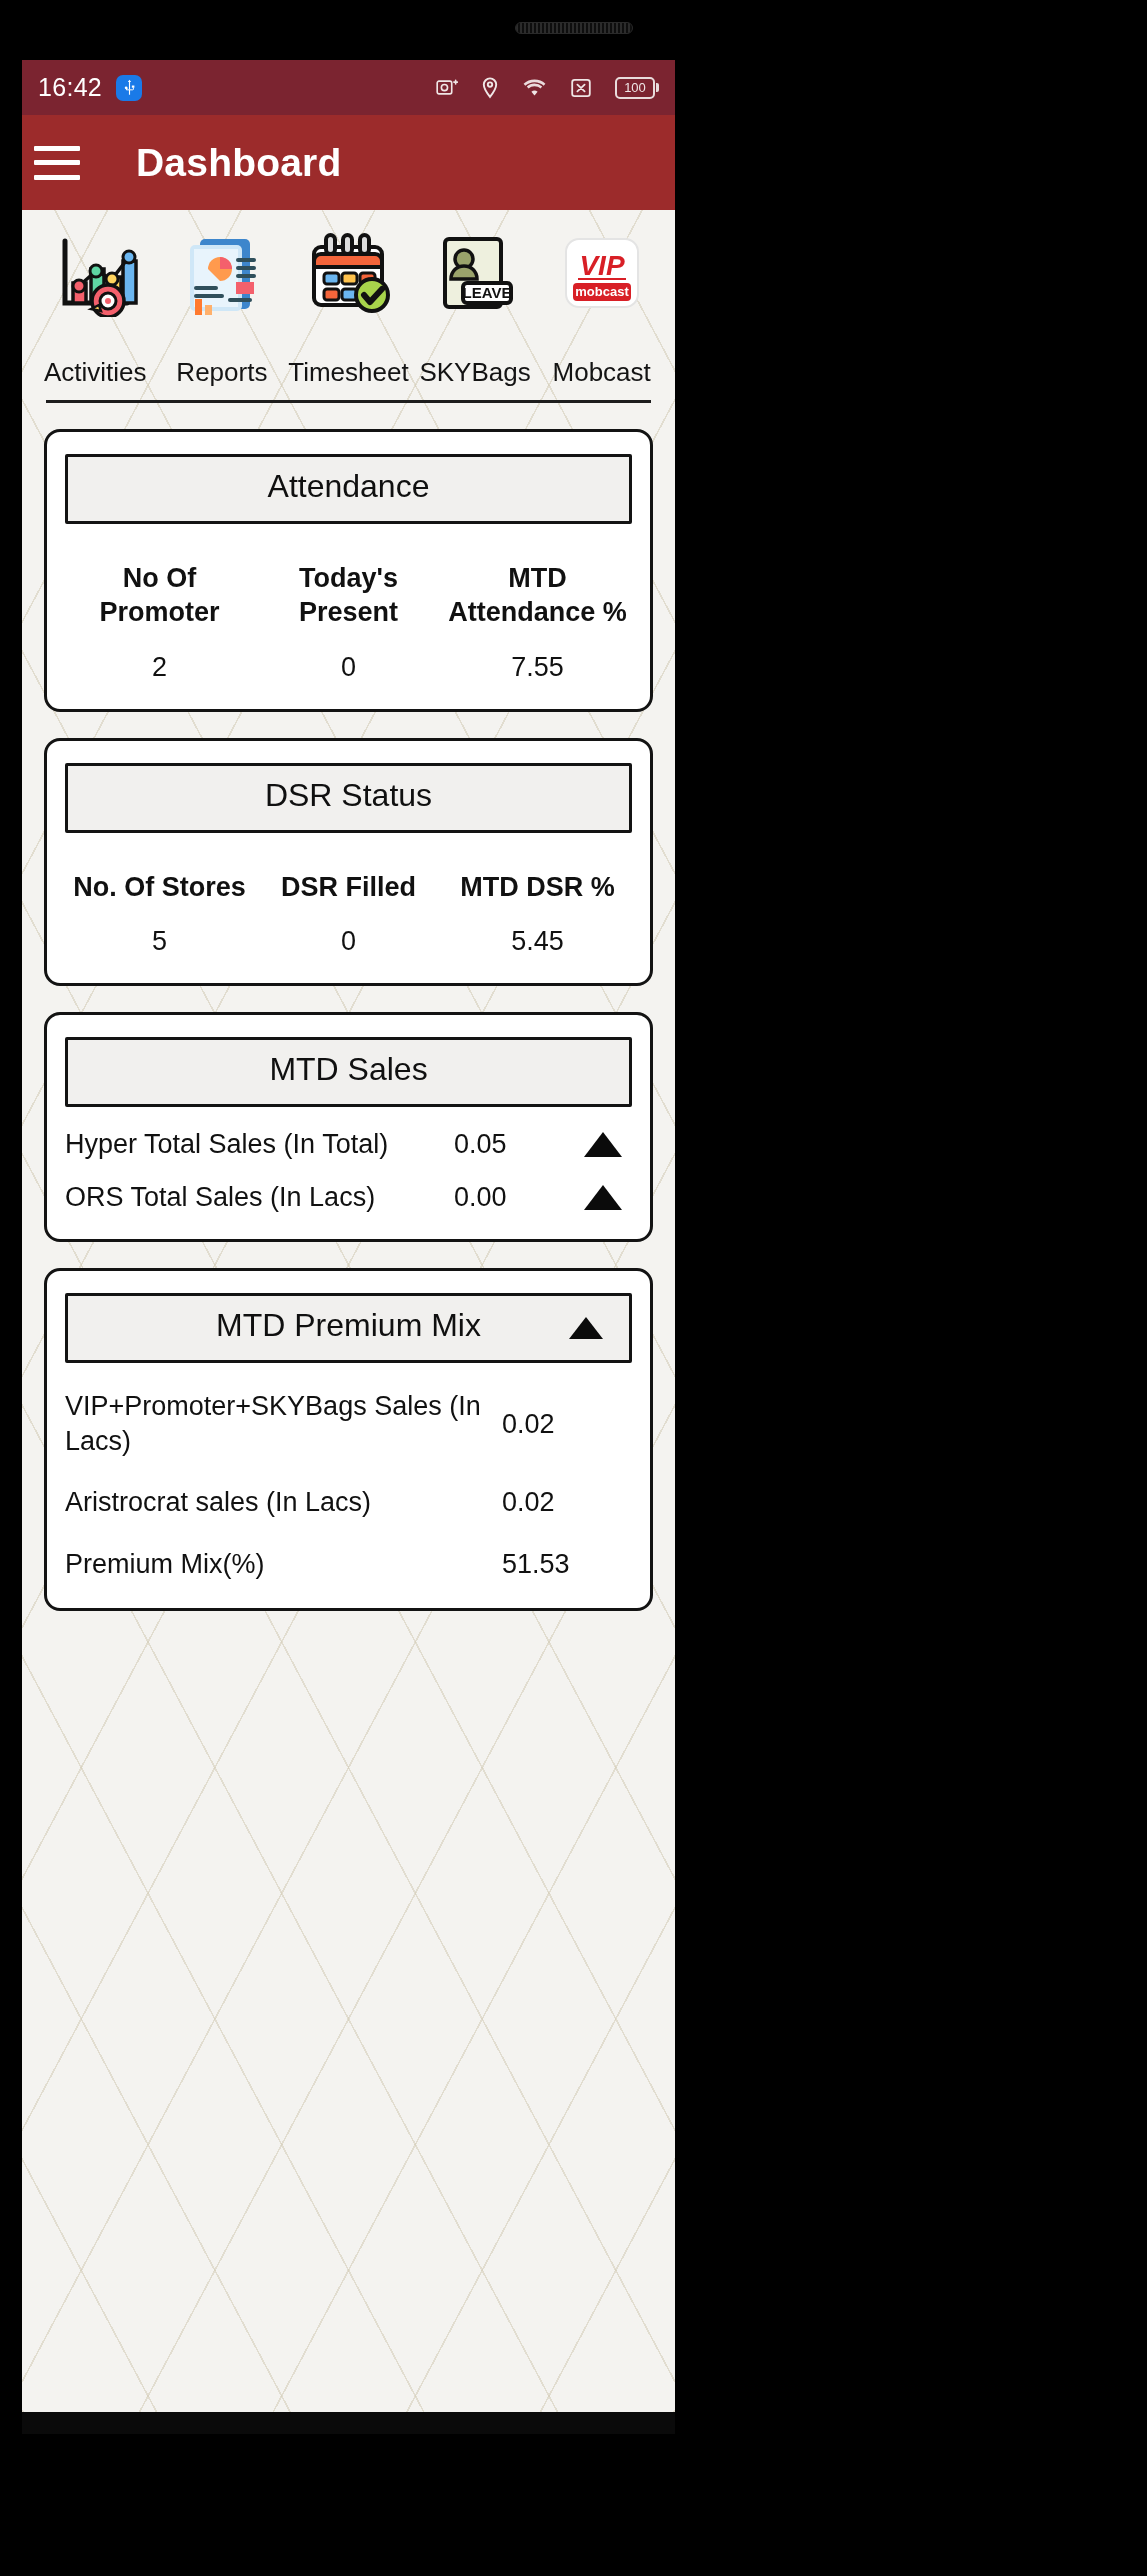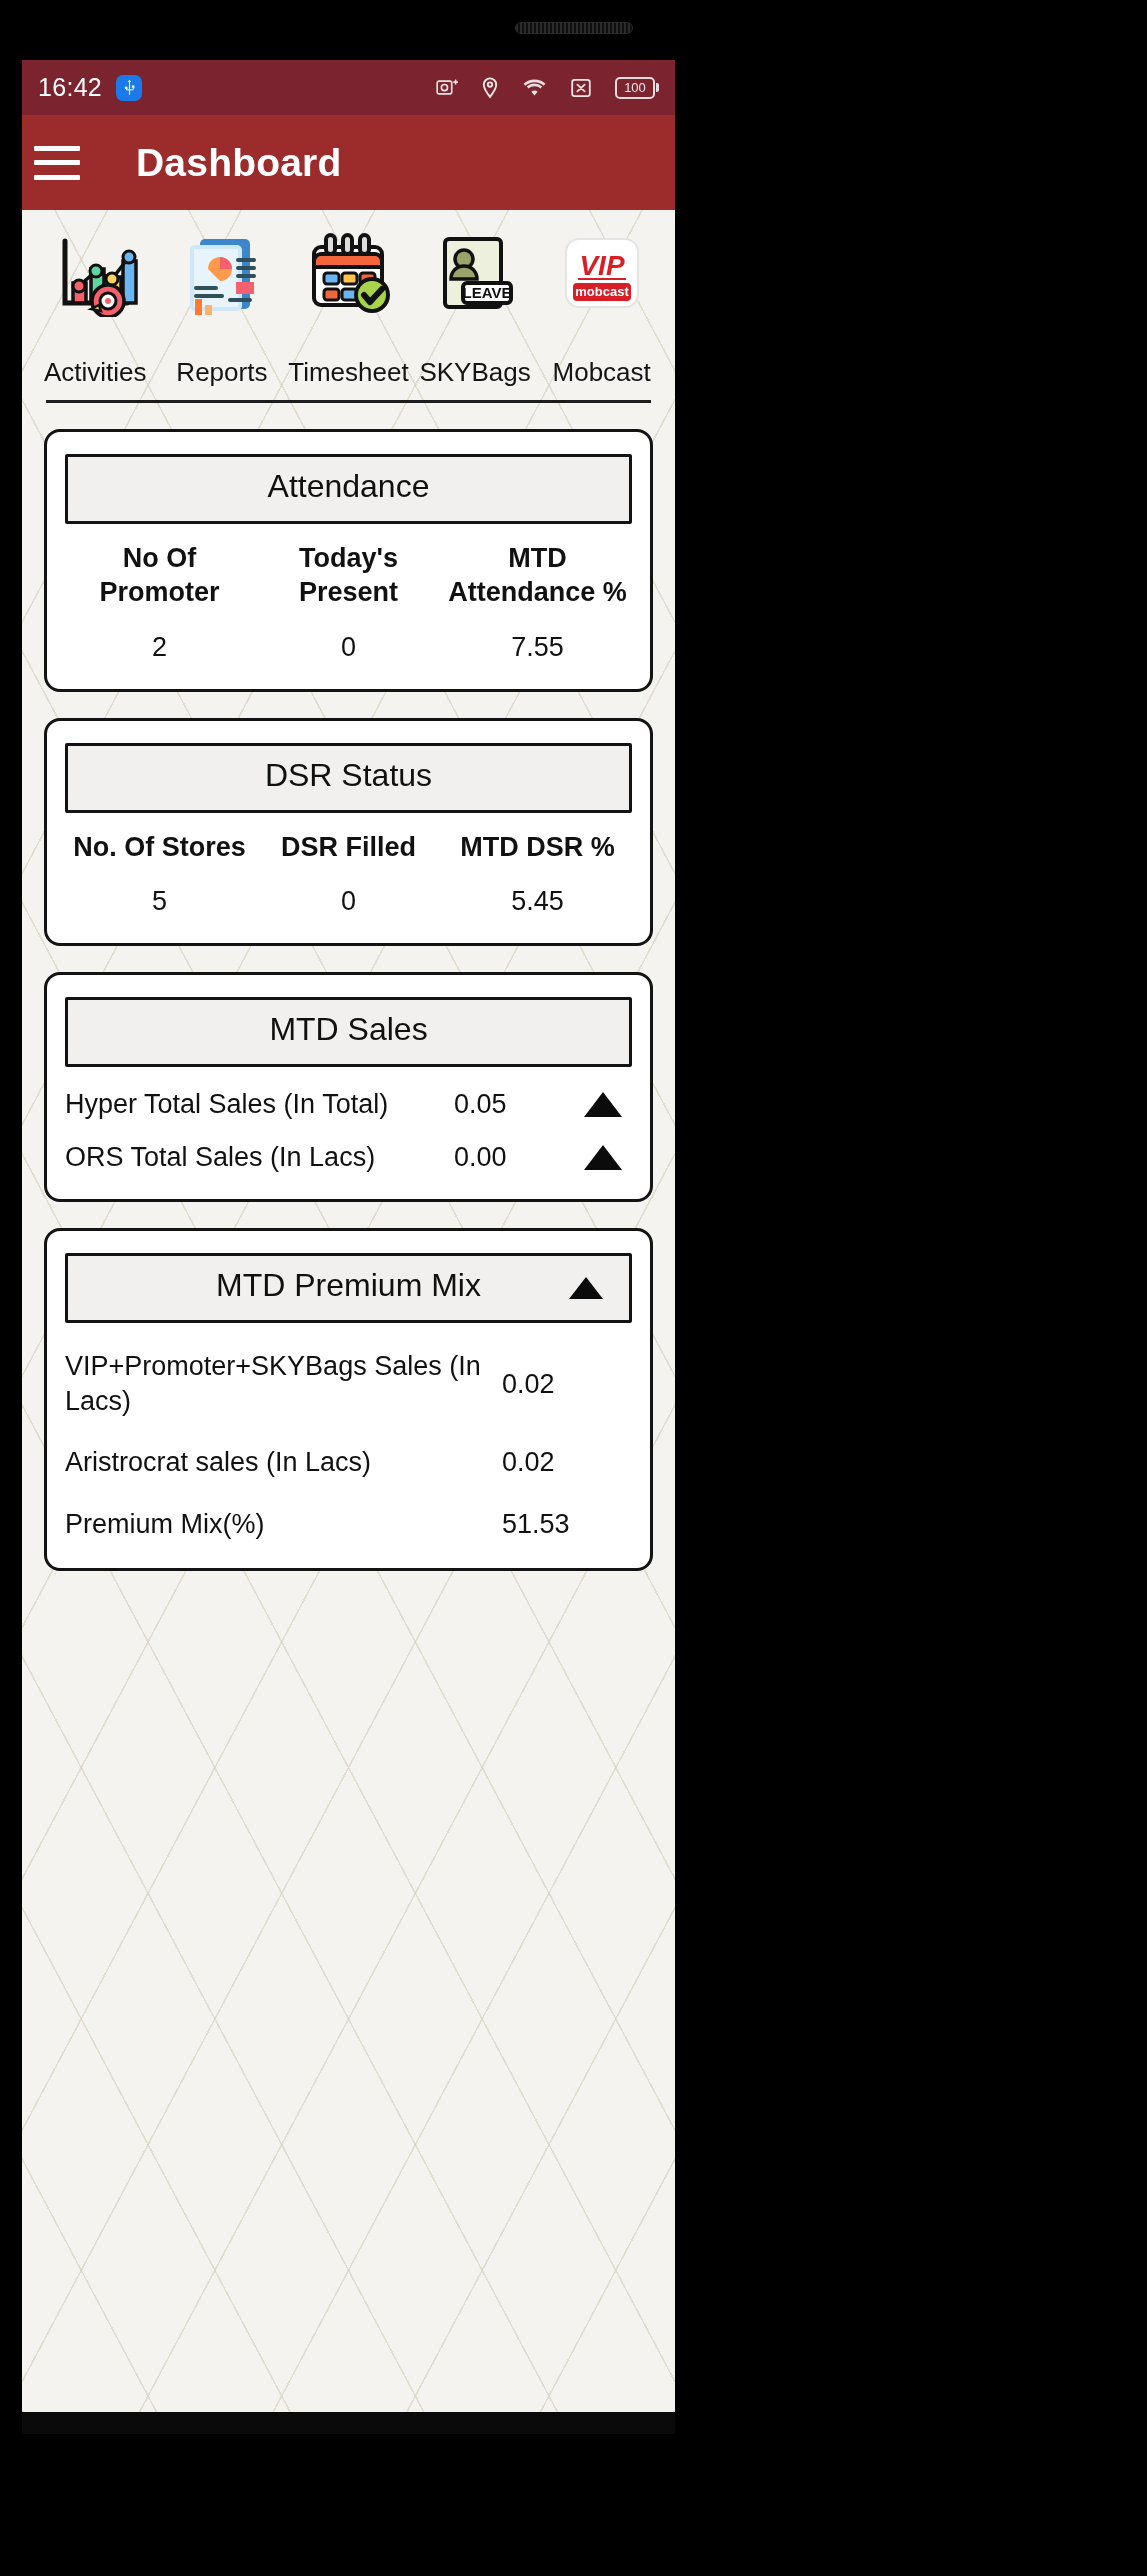--- a/index.html
+++ b/index.html
@@ -61,21 +61,21 @@
   .card { position:relative; margin:26px 22px 0; background:#fff; border:3px solid #131313;
           border-radius:16px; padding:22px 18px 26px; }
   .card-head { border:3px solid #131313; border-radius:2px; background:#f1f0ee;
                height:70px; display:flex; align-items:flex-end; justify-content:center;
                position:relative; padding:16px 26px; }
   .card-title { font-size:32px; color:#101010; }
   .head-caret { position:absolute; right:26px; top:50%; transform:translateY(-50%);
                 width:0; height:0; border-left:17px solid transparent; border-right:17px solid transparent;
                 border-bottom:22px solid #0b0b0b; }
 
-  .stat-grid { display:flex; margin-top:18px; }
+  .stat-grid { display:flex; margin-top:38px; }
   .stat-col { flex:1; text-align:center; }
   .stat-label { font-size:27px; color:#111; line-height:1.25; font-weight:600; }
   .stat-value { font-size:27px; color:#111; margin-top:22px; }
 
   .kv-row { display:flex; align-items:center; margin-top:22px; }
   .kv-key { font-size:27px; color:#111; flex:1; padding-right:10px; }
   .kv-val { font-size:27px; color:#111; width:120px; text-align:left; }
   .kv-caret { width:58px; display:flex; justify-content:center; }
   .tri-up { width:0; height:0; border-left:19px solid transparent; border-right:19px solid transparent;
             border-bottom:25px solid #0b0b0b; }

